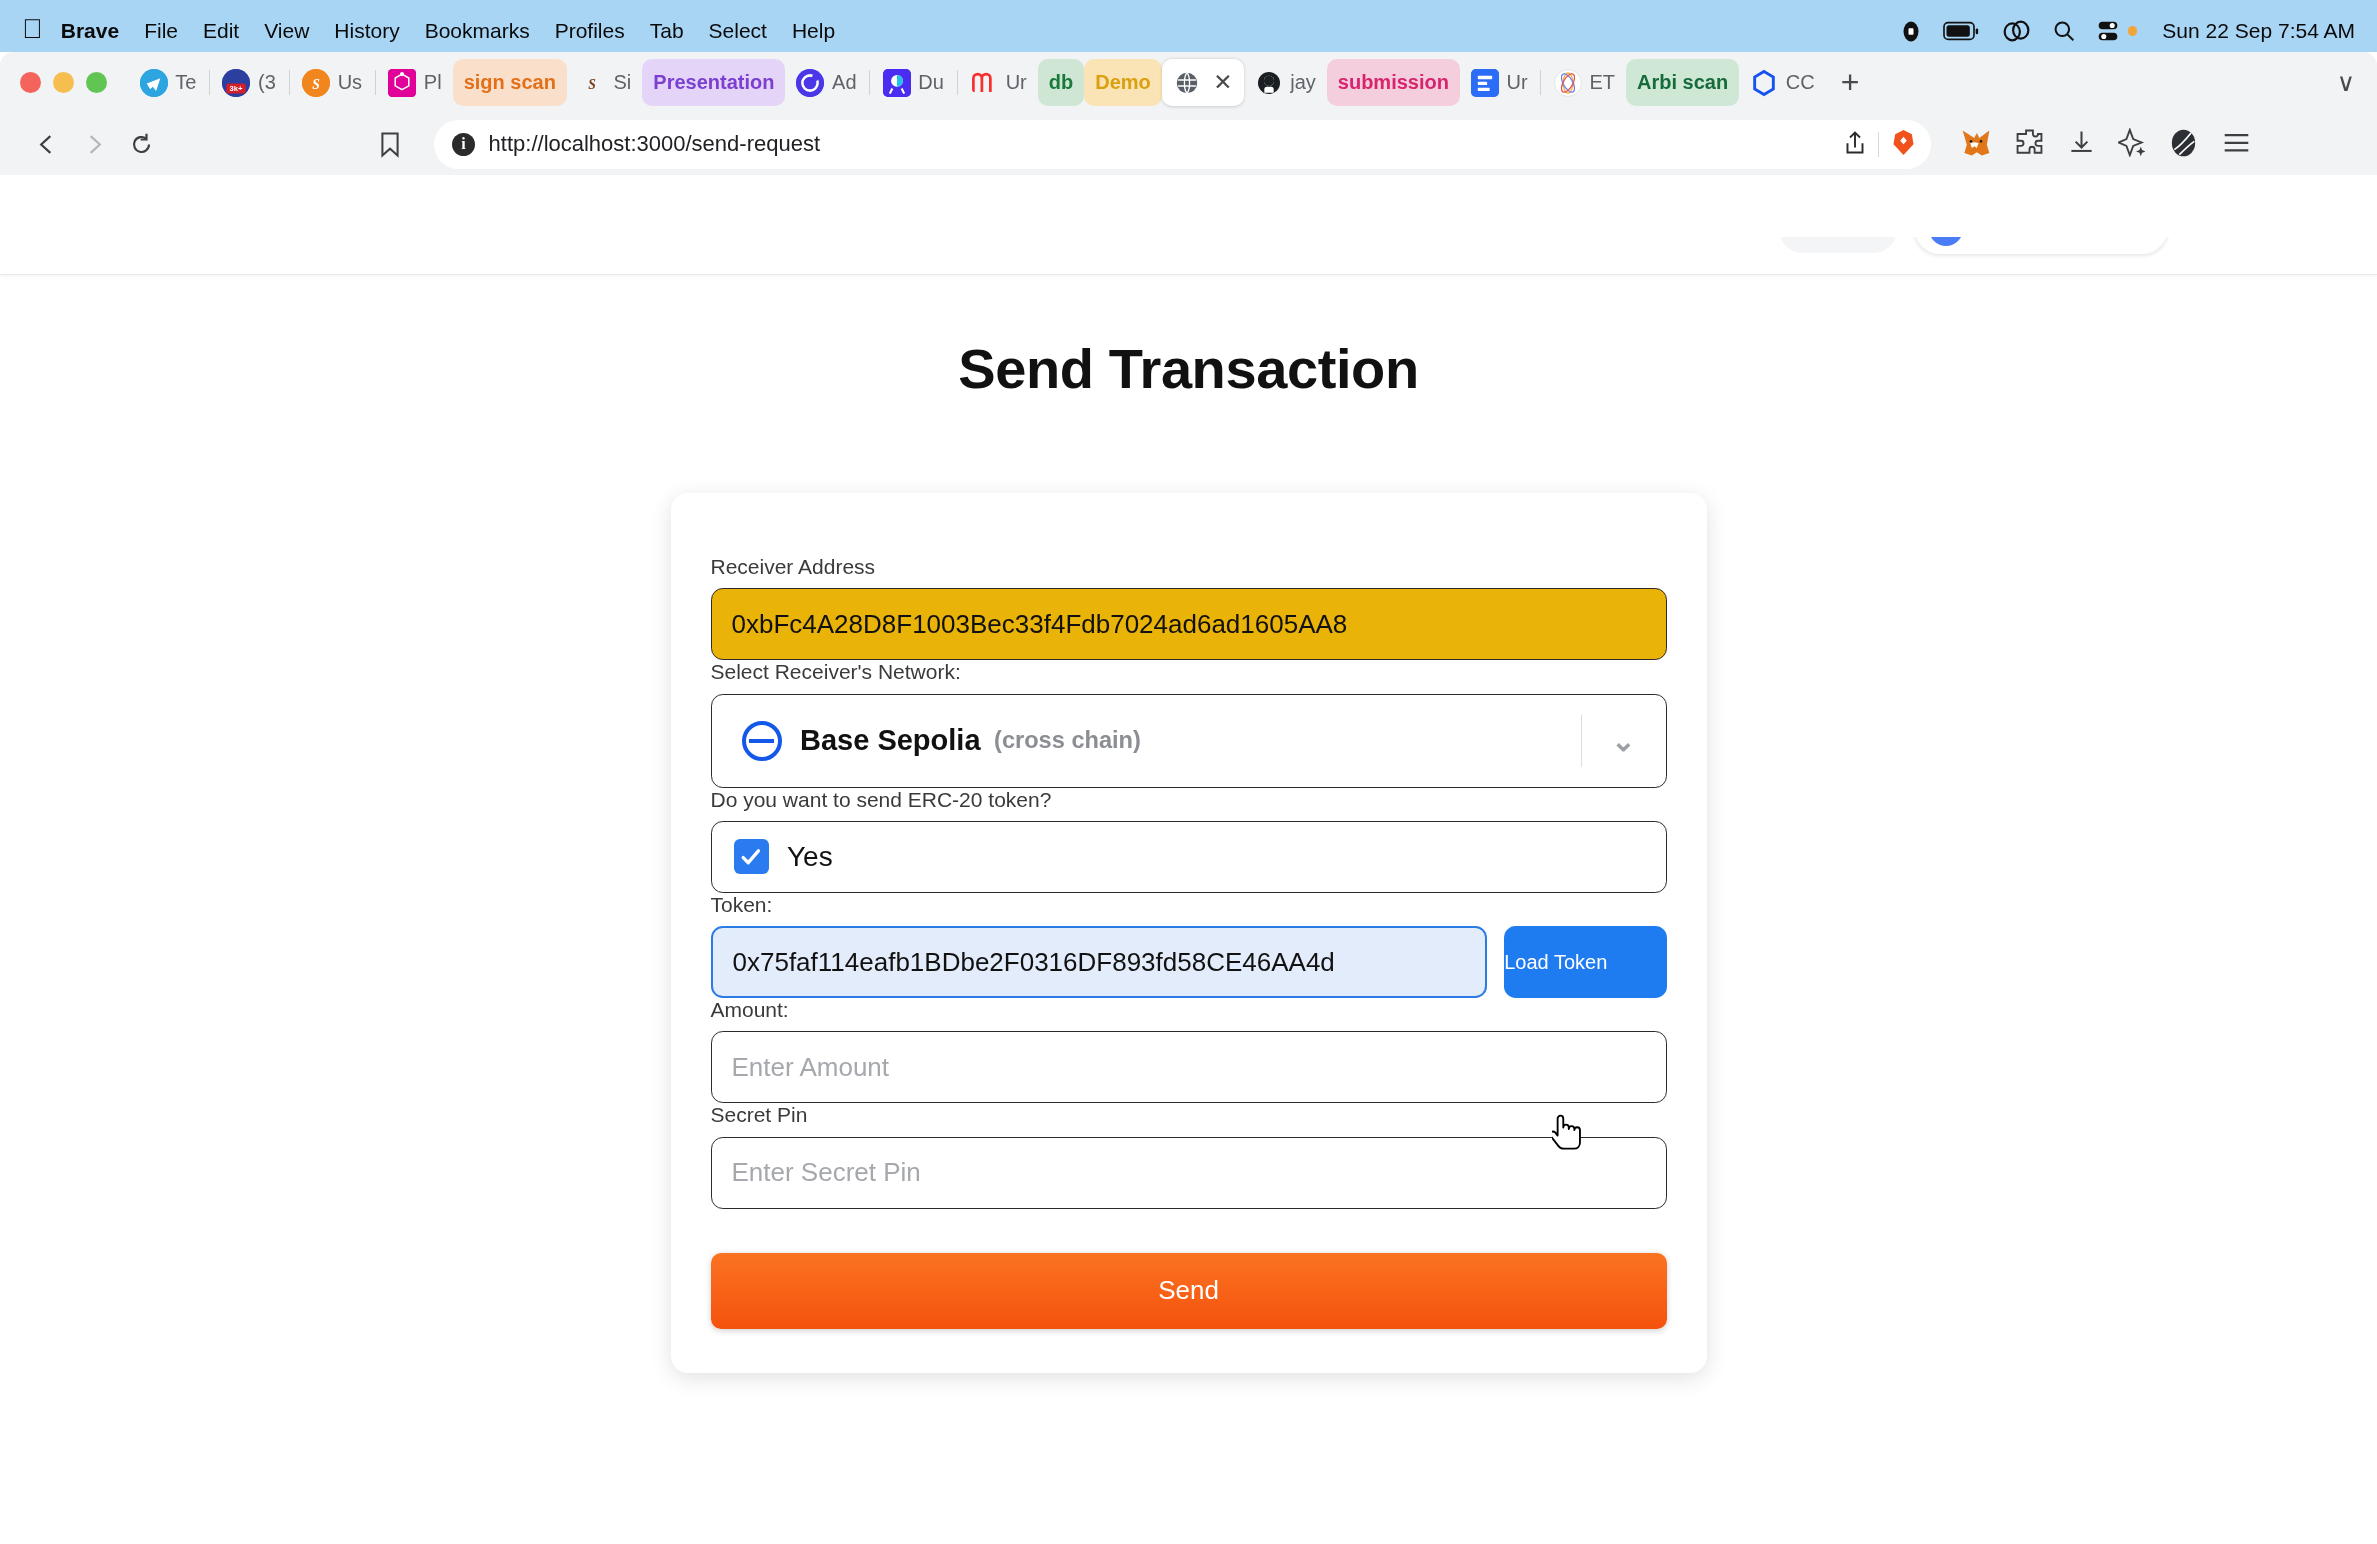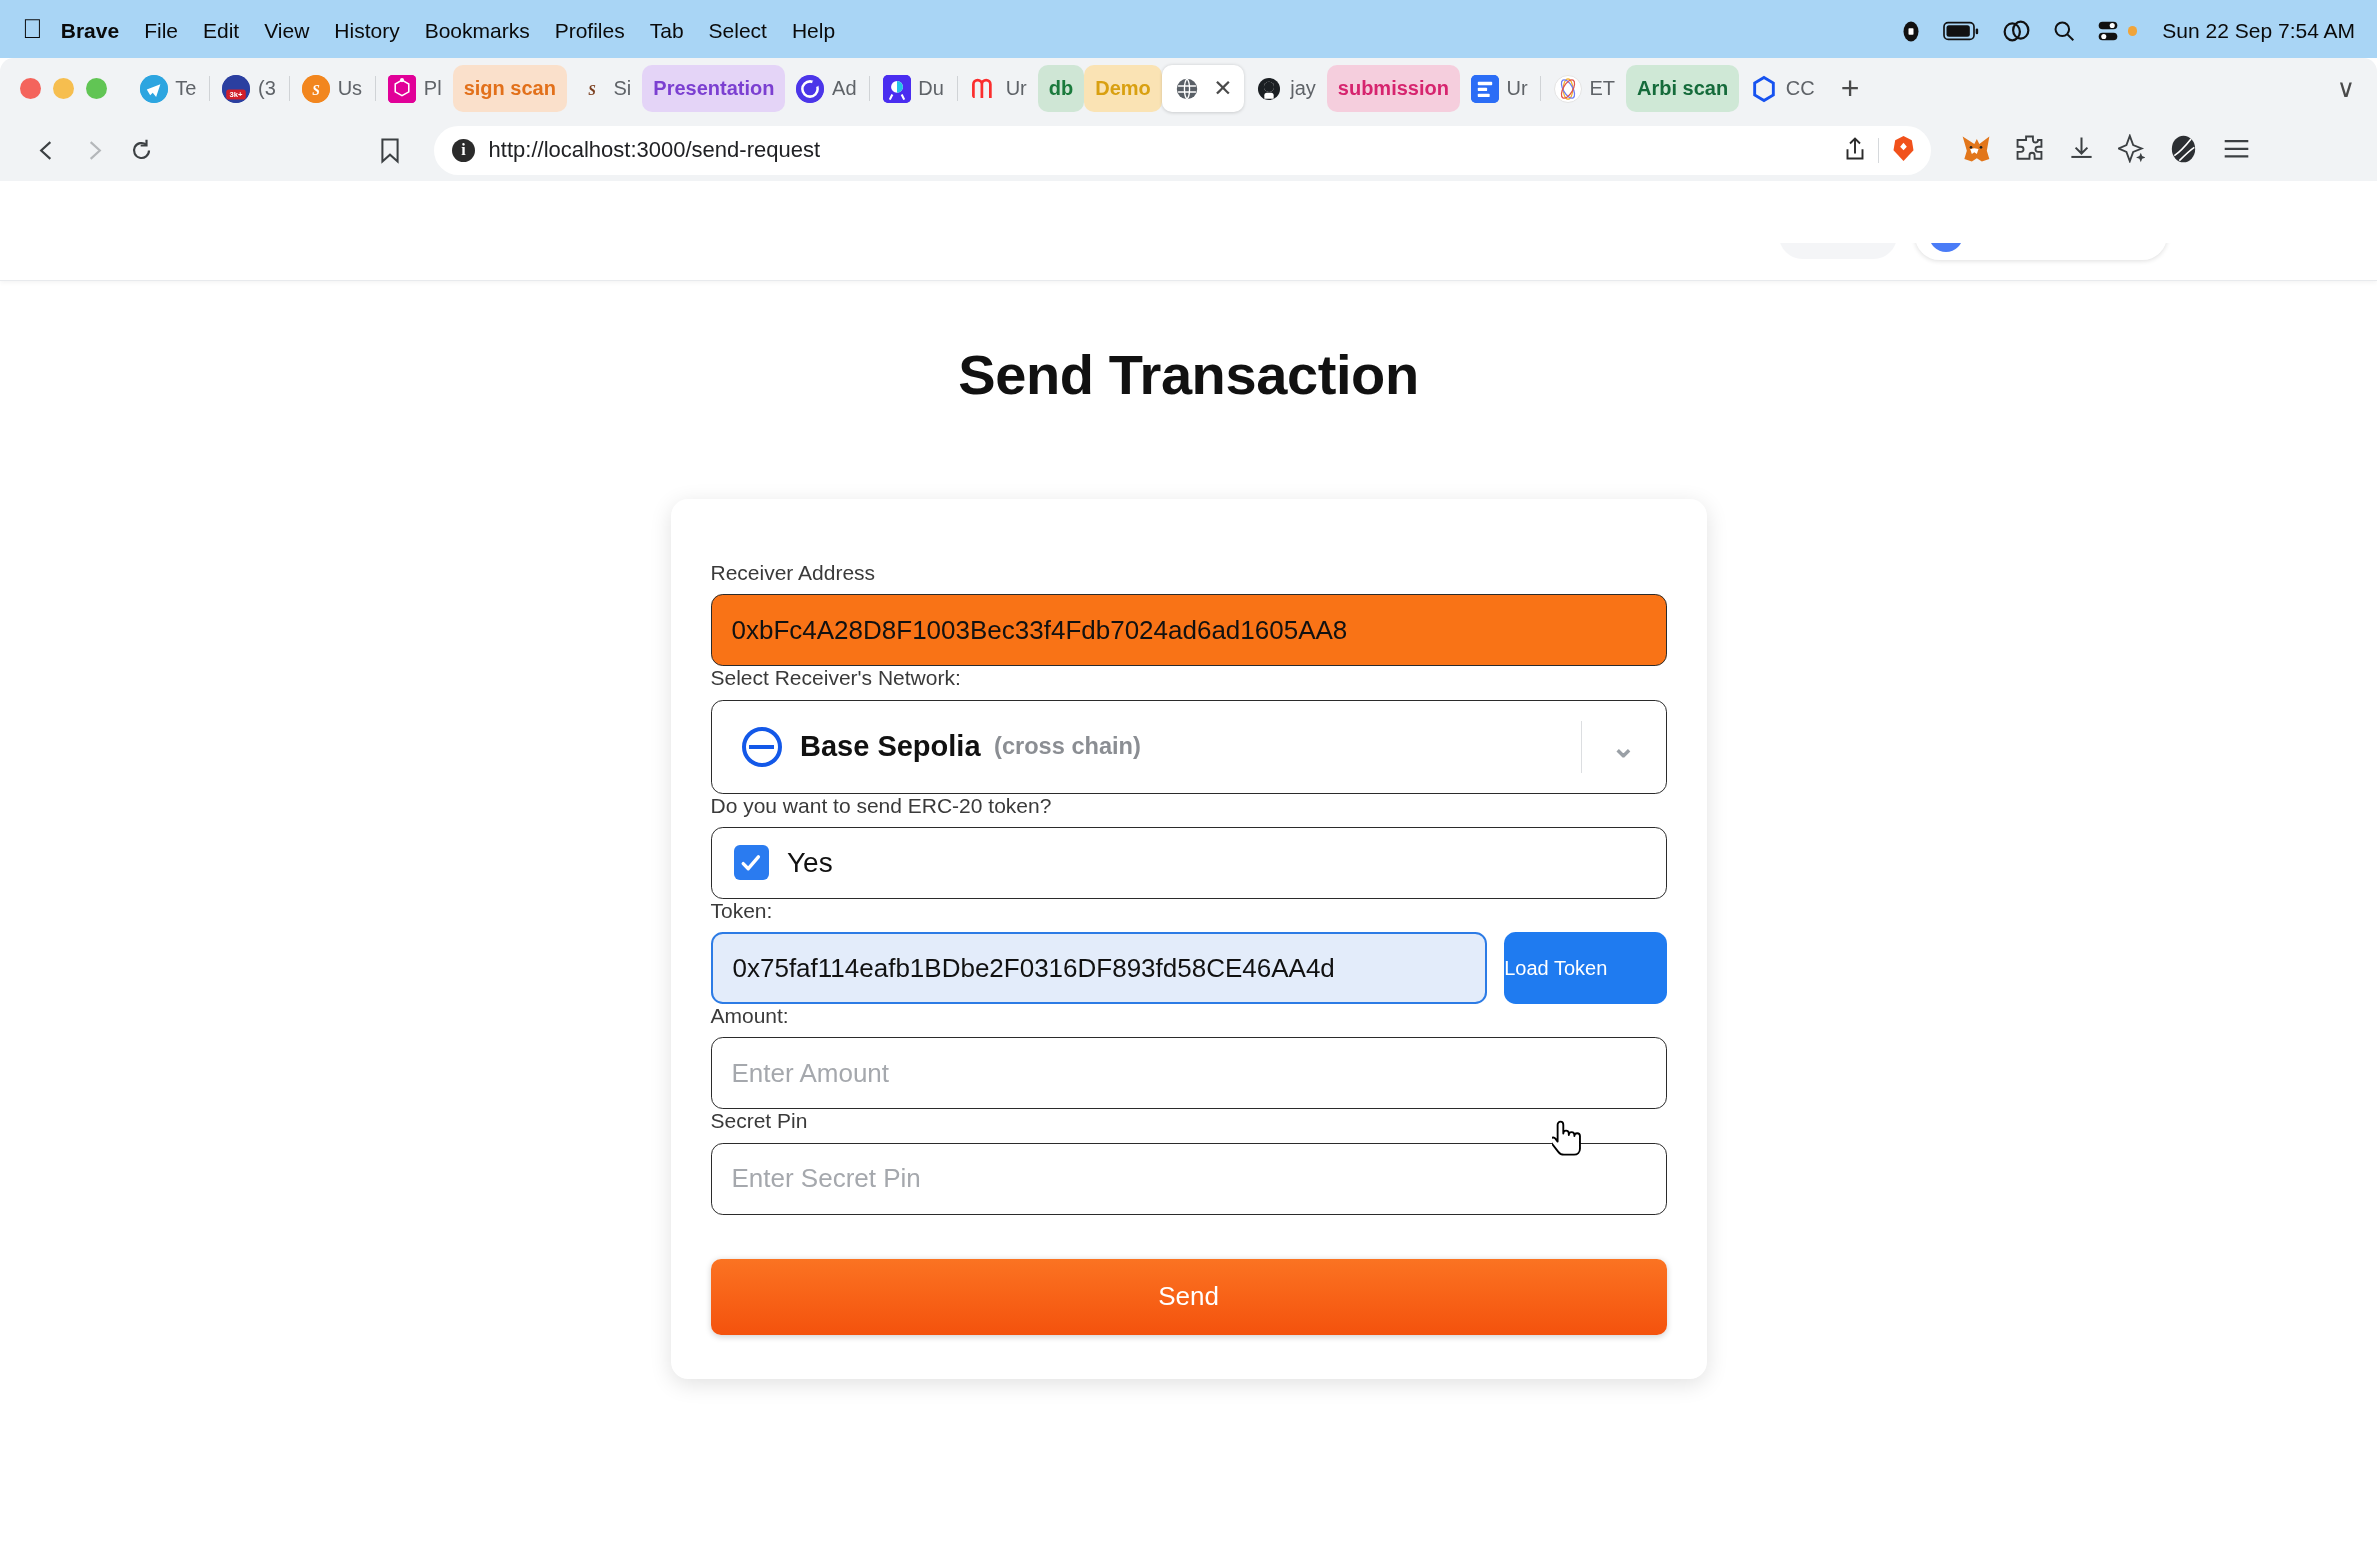--- a/index.html
+++ b/index.html
@@ -31,21 +31,21 @@
   }
   .mb-icon { display: flex; align-items: center; justify-content: center; }
   .mb-clock { font-size: 21px; white-space: nowrap; margin-left: 3.4px; }
   .dot-orange {
     width: 9.3px; height: 9.3px; border-radius: 50%;
     background: #f0a43a; margin-left: -13.5px;
   }
 
   
   .browser {
-    position: absolute; top: 58px; left: 0;
+    position: absolute; top: 52px; left: 0;
     width: 2377px; height: 1482px;
     background: #ffffff;
   }
   .chrome-top {
     background: #f1f3f5;
     border-top-left-radius: 13.5px;
     border-top-right-radius: 13.5px;
     position: relative;
     height: 123px;
   }
@@ -198,21 +198,21 @@
   .input {
     width: 100%; height: 72px;
     border: 1.7px solid #2b2b2b;
     border-radius: 11.8px;
     display: flex; align-items: center;
     padding: 0 20px;
     font-size: 26px; color: #111;
     background: #ffffff;
   }
   .input.filled {
-    background: #f97316;
+    background: #eab308;
   }
   .input.focus-blue {
     border: 2.5px solid #2c7be5;
     background: #e3ecfa;
   }
   .input .ph { color: #a5a8ad; }
 
   .select-box {
     width: 100%; height: 94px;
     border: 1.7px solid #2b2b2b;

